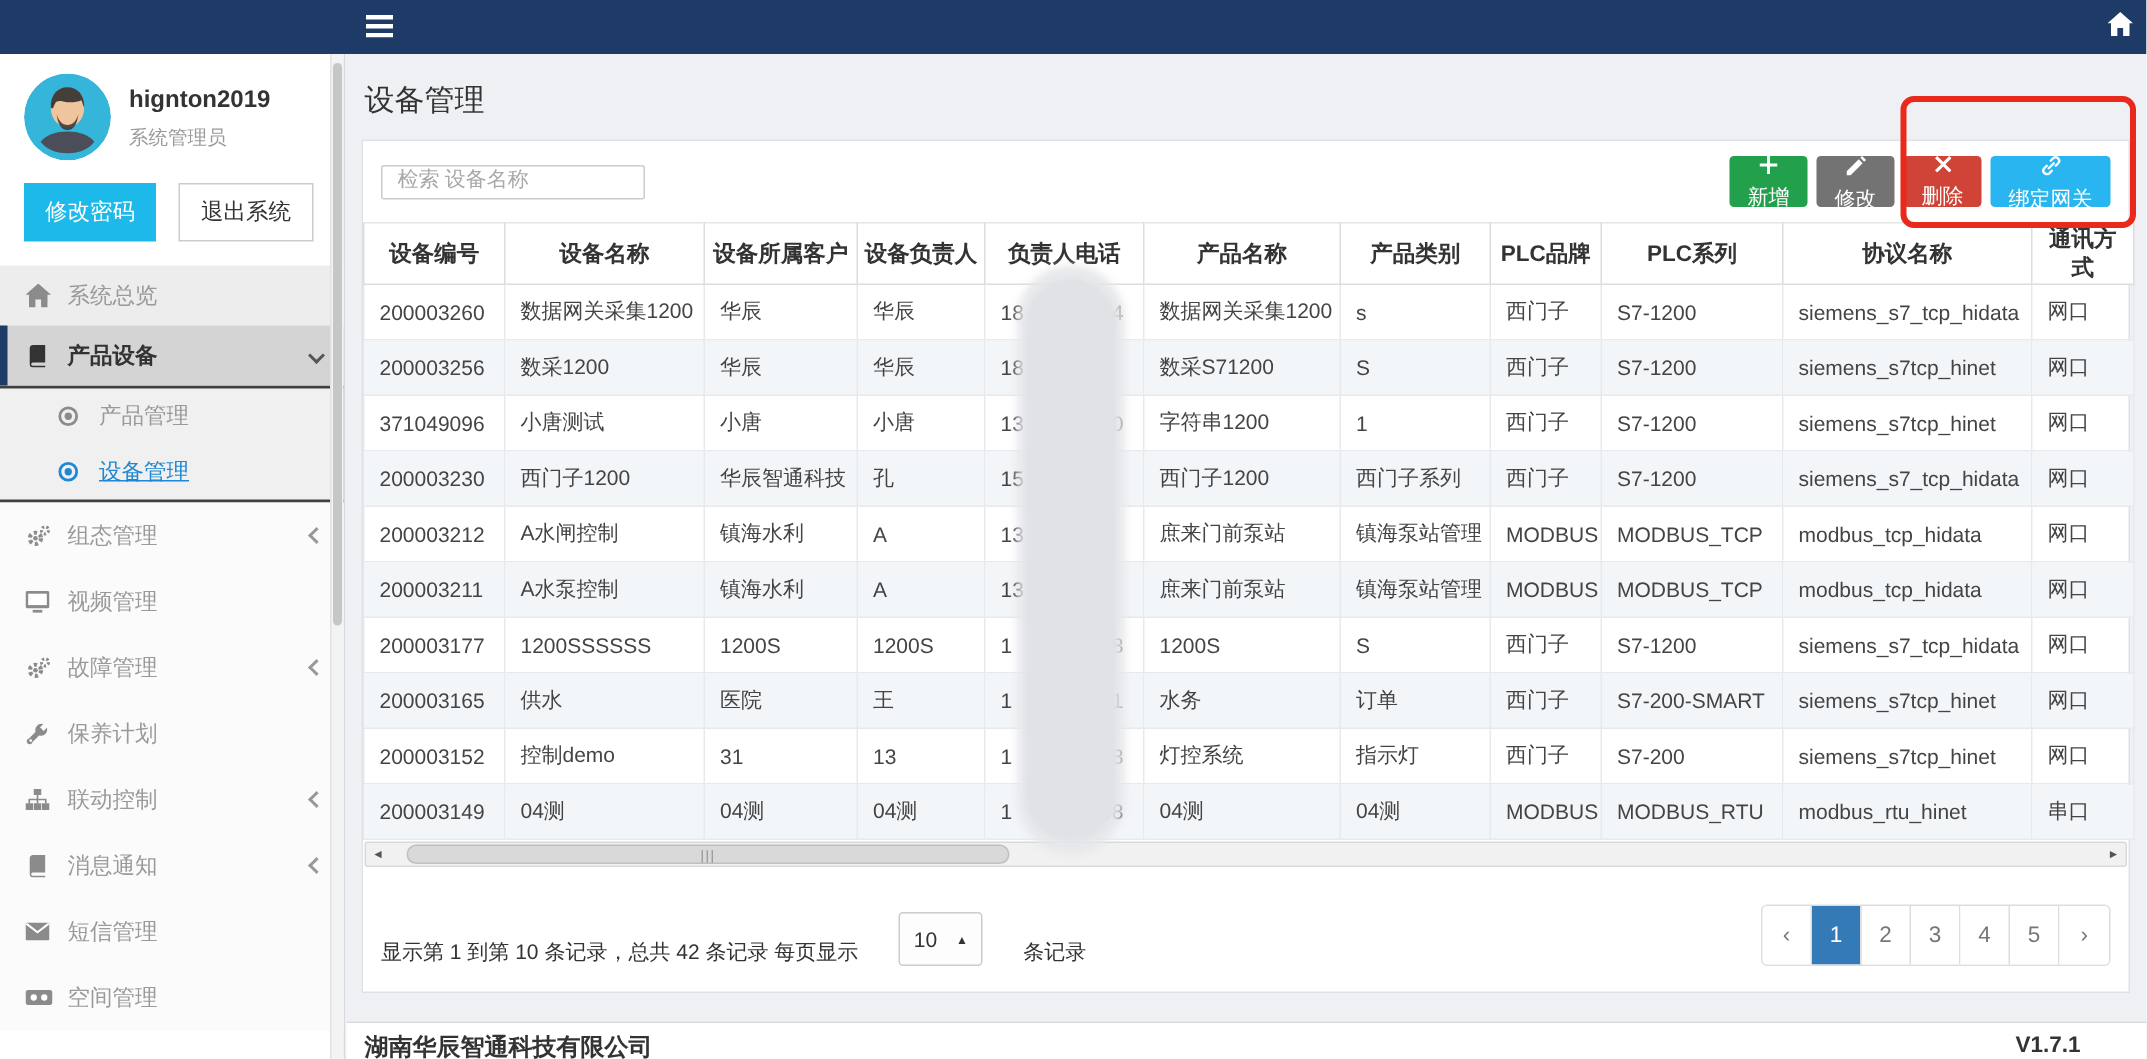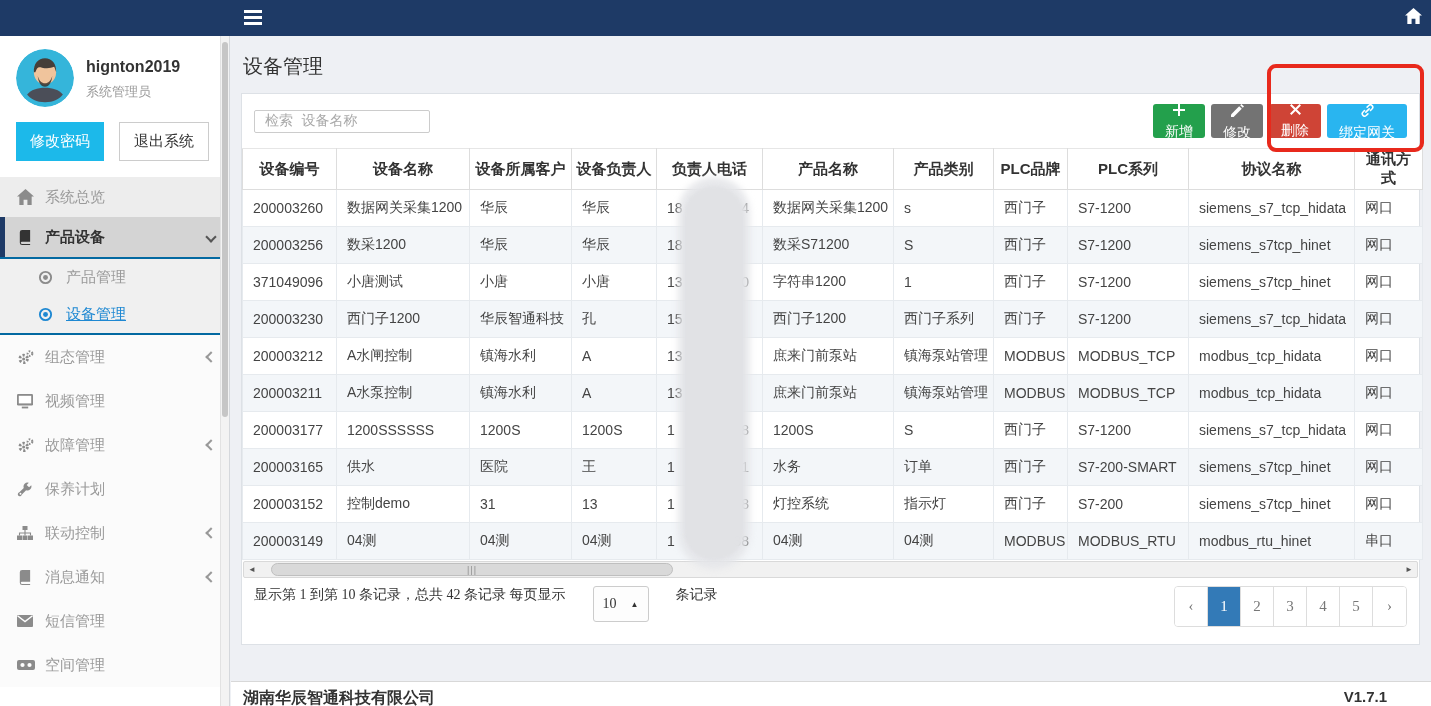--- a/index.html
+++ b/index.html
@@ -19,56 +19,56 @@
   .user-role { font-size:13px; color:#9a9a9a; margin-top:7px; }
   .user-btns { display:flex; gap:15px; padding:11px 16px 16px; }
   .btn-pwd { background:#1cb9ea; color:#fff; border:none; font-size:15px; padding:9px 14px; cursor:pointer; font-family:inherit; }
   .btn-logout { background:#fff; color:#333; border:1px solid #ccc; font-size:15px; padding:9px 14px; cursor:pointer; font-family:inherit; }
   .menu { }
   .menu-item { display:flex; align-items:center; height:44px; padding:0 14px 0 17px; font-size:15px; color:#9a9a9a; background:#fbfbfb; cursor:pointer; position:relative; }
   .menu-item .mi-icon { width:28px; display:inline-flex; color:#8b8b8b; }
   .menu-item.top { background:#ededed; height:40px; }
   .menu-item.parent { background:#d4d4d4; color:#333; font-weight:bold; height:40px; border-left:5px solid #1e3a66; padding-left:12px;text-align:right; }
   .menu-item.parent .mi-icon { color:#333; }
-  .submenu { background:#0369a1; padding:2px 0; }
+  .submenu { background:#404040; padding:2px 0; }
   .submenu .menu-item { background:#f0f0f0; height:37px; padding-left:38px; }
   .submenu .menu-item.active { color:#1e88d2; }
   .submenu .menu-item.active .mi-label { text-decoration:underline; }
   .submenu .menu-item.active .mi-icon { color:#1e88d2; }
   .chev { width:8px; height:8px; border-right:2px solid #999; border-bottom:2px solid #999; display:inline-block; margin-left:auto; }
   .chev.down { transform:rotate(45deg); border-color:#555; }
   .chev.left { transform:rotate(135deg); }
   .v-scroll { position:absolute; top:0; right:0; width:9px; bottom:0; background:#f3f3f3; border-left:1px solid #e2e2e2; }
   .v-thumb { position:absolute; top:6px; left:1px; width:6px; height:375px; background:#c6c6c6; border-radius:3px; }
 
   
   .main { position:absolute; top:36px; left:231px; right:0; bottom:0; background:#eef0f4; }
   .page-title { font-size:20px; color:#333; padding:17px 0 13px 12px; font-weight:normal; }
   .card { margin:0 11px 0 10px; background:#fff; border:1px solid #dde1e6; }
   .toolbar { display:flex; align-items:center; padding:10px 12px; }
-  .search-input { width:176px; height:23px; border:1px solid #ccc; border-radius:2px; padding:0 10px; font-size:14px; font-family:Liberation Mono, monospace; color:#333; }
+  .search-input { width:176px; height:23px; border:1px solid #ccc; border-radius:2px; padding:0 10px; font-size:14px; font-family:Liberation Serif, serif; color:#333; }
   .search-input::placeholder { color:#a9a9a9; }
   .tb-btns { margin-left:auto; display:flex; gap:6px; }
   .toolbar-btn { border:none; border-radius:3px; color:#fff; font-size:14px; height:34px; padding:0 12px; display:inline-flex; align-items:center; gap:7px; cursor:pointer; font-family:inherit; white-space:nowrap;flex-direction:column; }
 
   table { width:100%; border-collapse:collapse; table-layout:fixed; }
   th { font-size:15px; font-weight:bold; color:#333; text-align:center; height:41px; border:1px solid #ddd; border-top:1px solid #e6e6e6; background:#fff; padding:0 4px; overflow:hidden; }
   td { font-size:14px; color:#444; height:37px; border:1px solid #e6eaee; padding:0 4px 0 10px; overflow:hidden; white-space:nowrap; }
   tbody tr:nth-child(even) td { background:#f3f6f9; }
   td.ph { padding-right:13px; }
   td.ph .cellwrap { display:flex; }
   td.ph .ph-suf { margin-left:auto; }
 
   .hscroll { height:17px; margin:1px 1px 0; position:relative; background:#f1f1f1; border:1px solid #d9d9d9; border-radius:2px; }
   .hs-arrow { position:absolute; top:0; bottom:0; width:16px; display:flex; align-items:center; justify-content:center; font-size:8px; color:#555; cursor:pointer; }
   .hs-arrow.left { left:0; } .hs-arrow.right { right:0; }
   .hs-thumb { position:absolute; left:27px; top:1px; bottom:1px; width:402px; background:#d9d9d9; border:1px solid #bfbfbf; border-radius:7px; cursor:grab; display:flex; align-items:center; justify-content:center; }
   .hs-grip { font-size:9px; color:#8f8f8f; letter-spacing:1px; line-height:0; }
 
-  .pager { display:flex; align-items:flex-start; padding:8px 12px 17px;font-family:Liberation Serif, serif; }
+  .pager { display:flex; align-items:flex-end; padding:25px 12px 17px; }
   .pager-text { font-size:14px; color:#333; }
   .page-size { display:inline-flex; align-items:center; justify-content:space-between; width:56px; height:36px; border:1px solid #ccc; border-radius:3px; background:#fdfdfd; padding:0 9px; margin:0 27px; font-size:14px; cursor:pointer; vertical-align:middle; }
   .page-size .caret { font-size:8px; color:#333; }
   .page-list { margin-left:auto; display:flex; border:1px solid #ddd; border-radius:4px; overflow:hidden; background:#fff; }
   .page-btn { min-width:33px; height:39px; display:flex; align-items:center; justify-content:center; font-size:15px; color:#777; border-right:1px solid #ddd; cursor:pointer; background:#fff; padding:0 10px; }
   .page-btn:last-child { border-right:none; }
   .page-btn.active { background:#337ab7; color:#fff; }
 
   .footer { position:absolute; left:0; right:0; bottom:0; height:25px; background:#fff; border-top:1px solid #d8d8d8; }
   .footer-company { position:absolute; left:12px; top:6px; font-size:16px; font-weight:bold; color:#333; }

